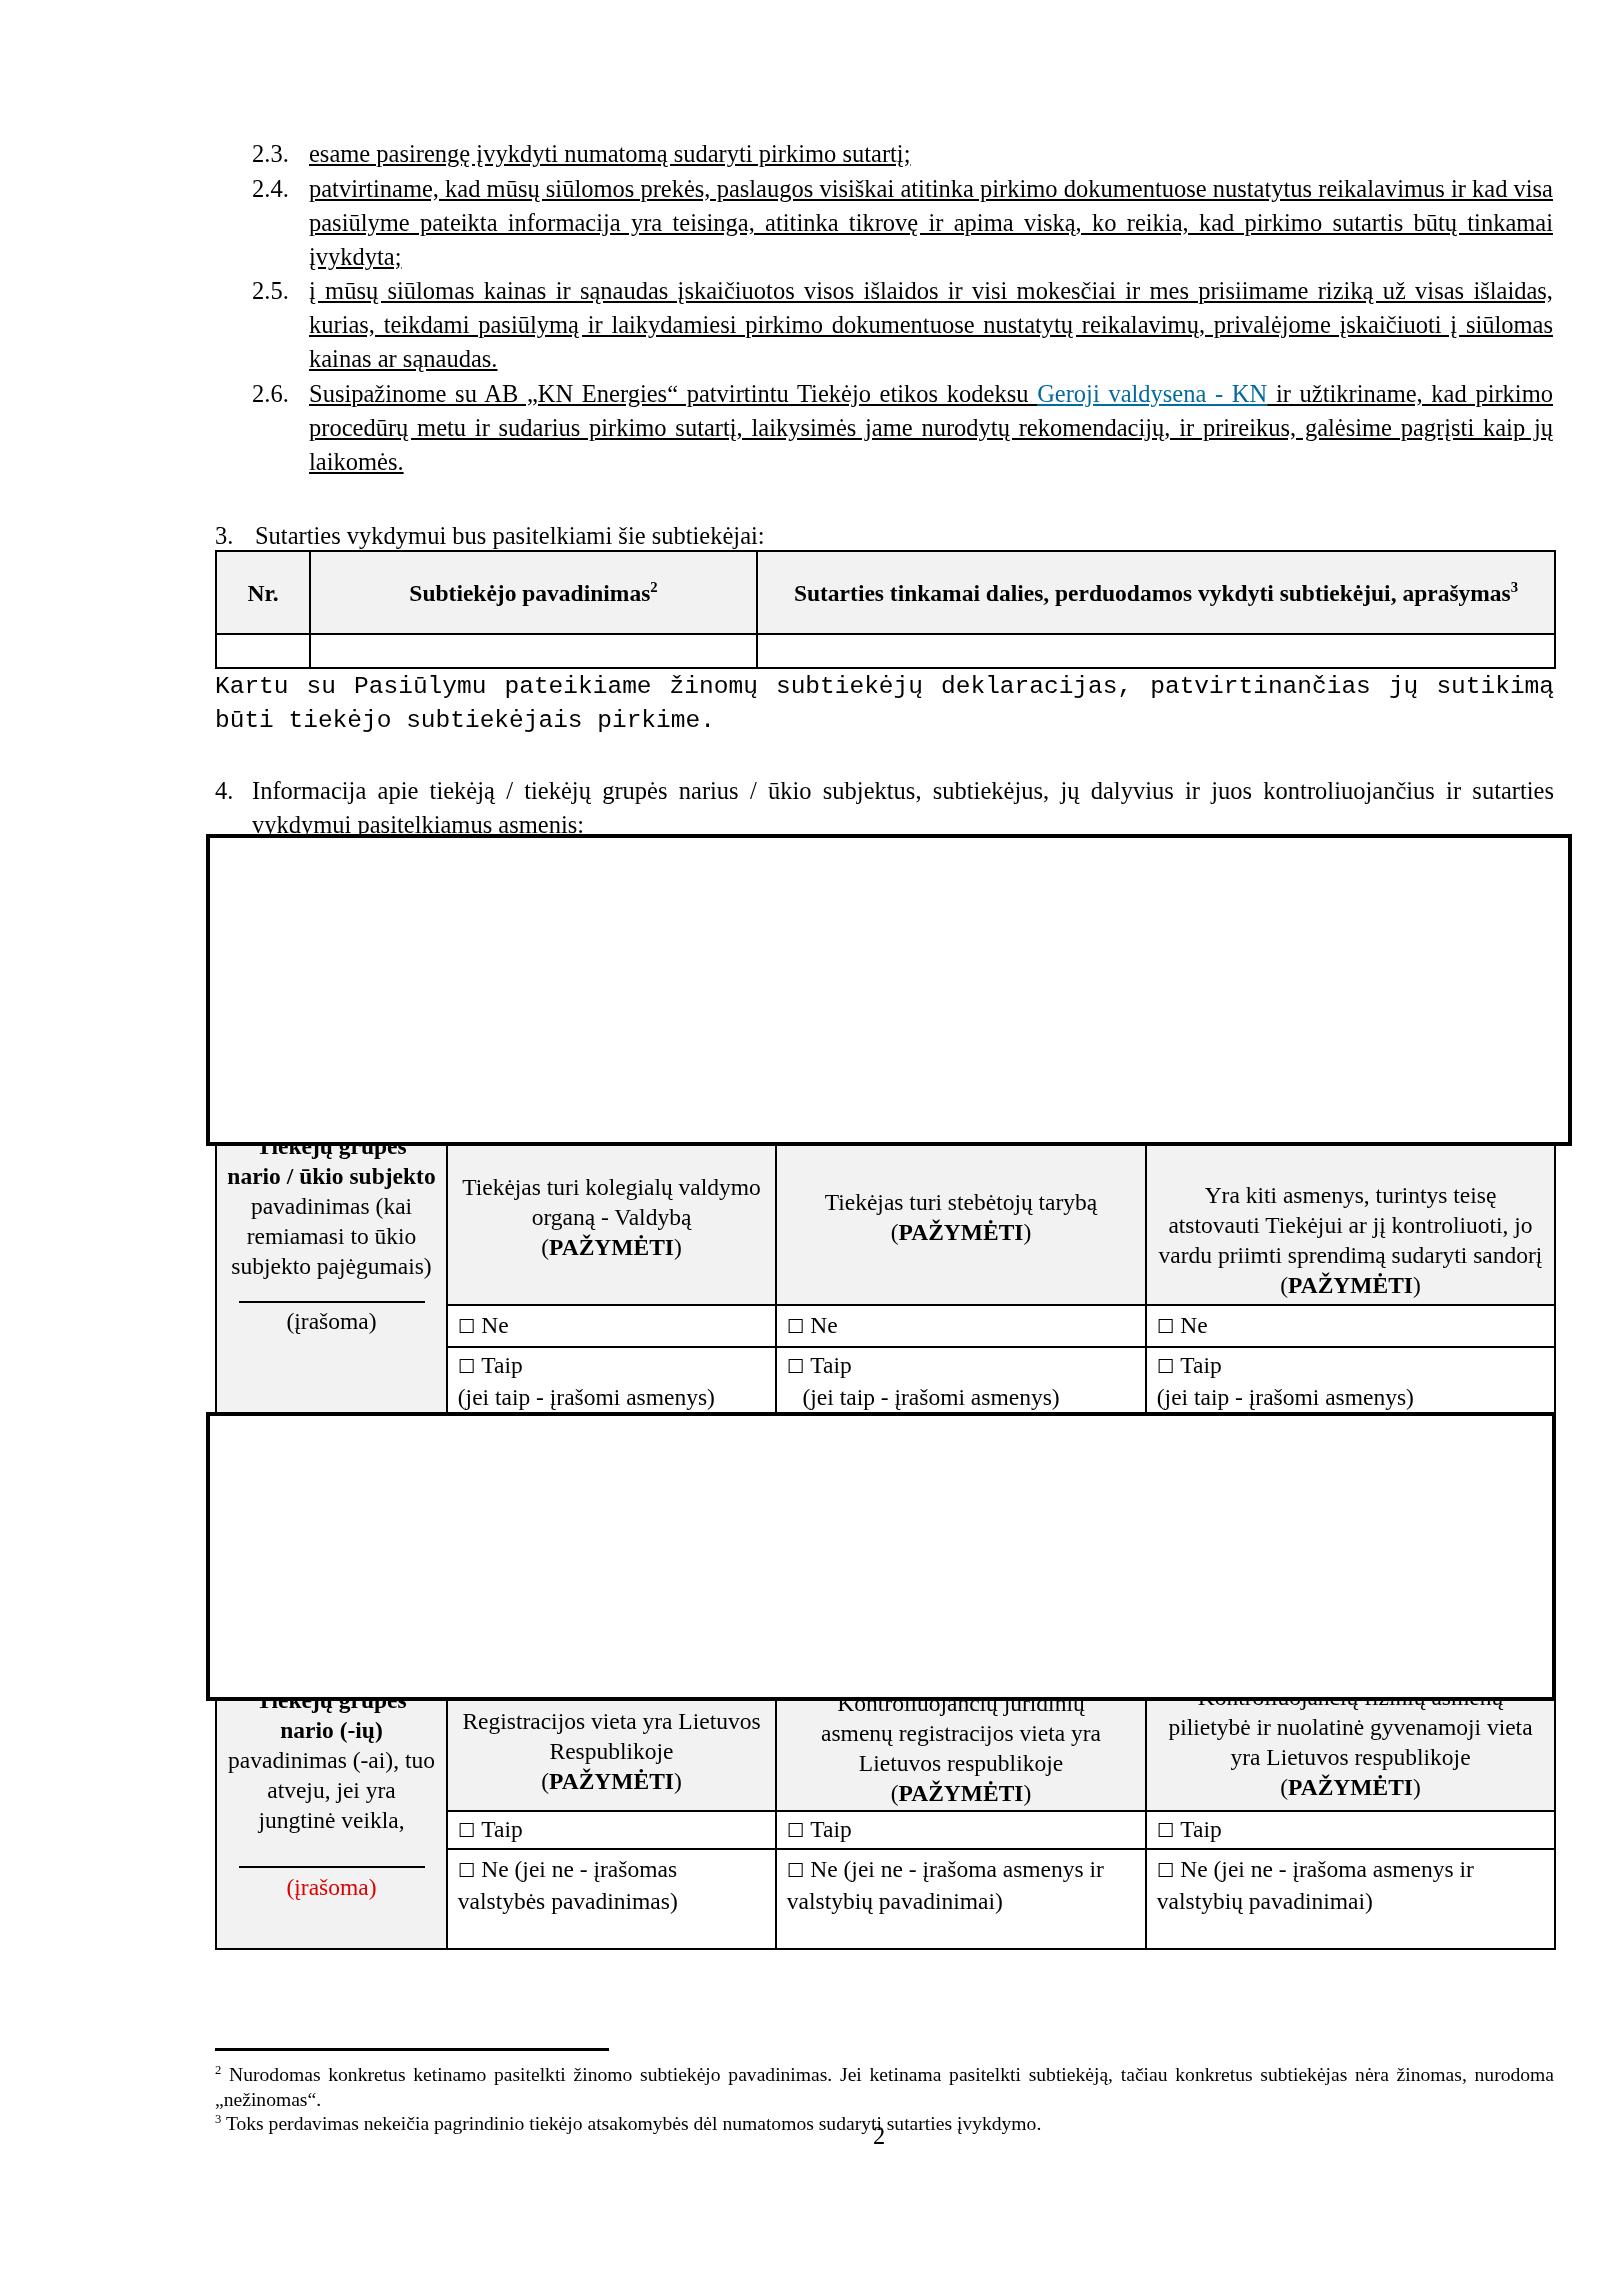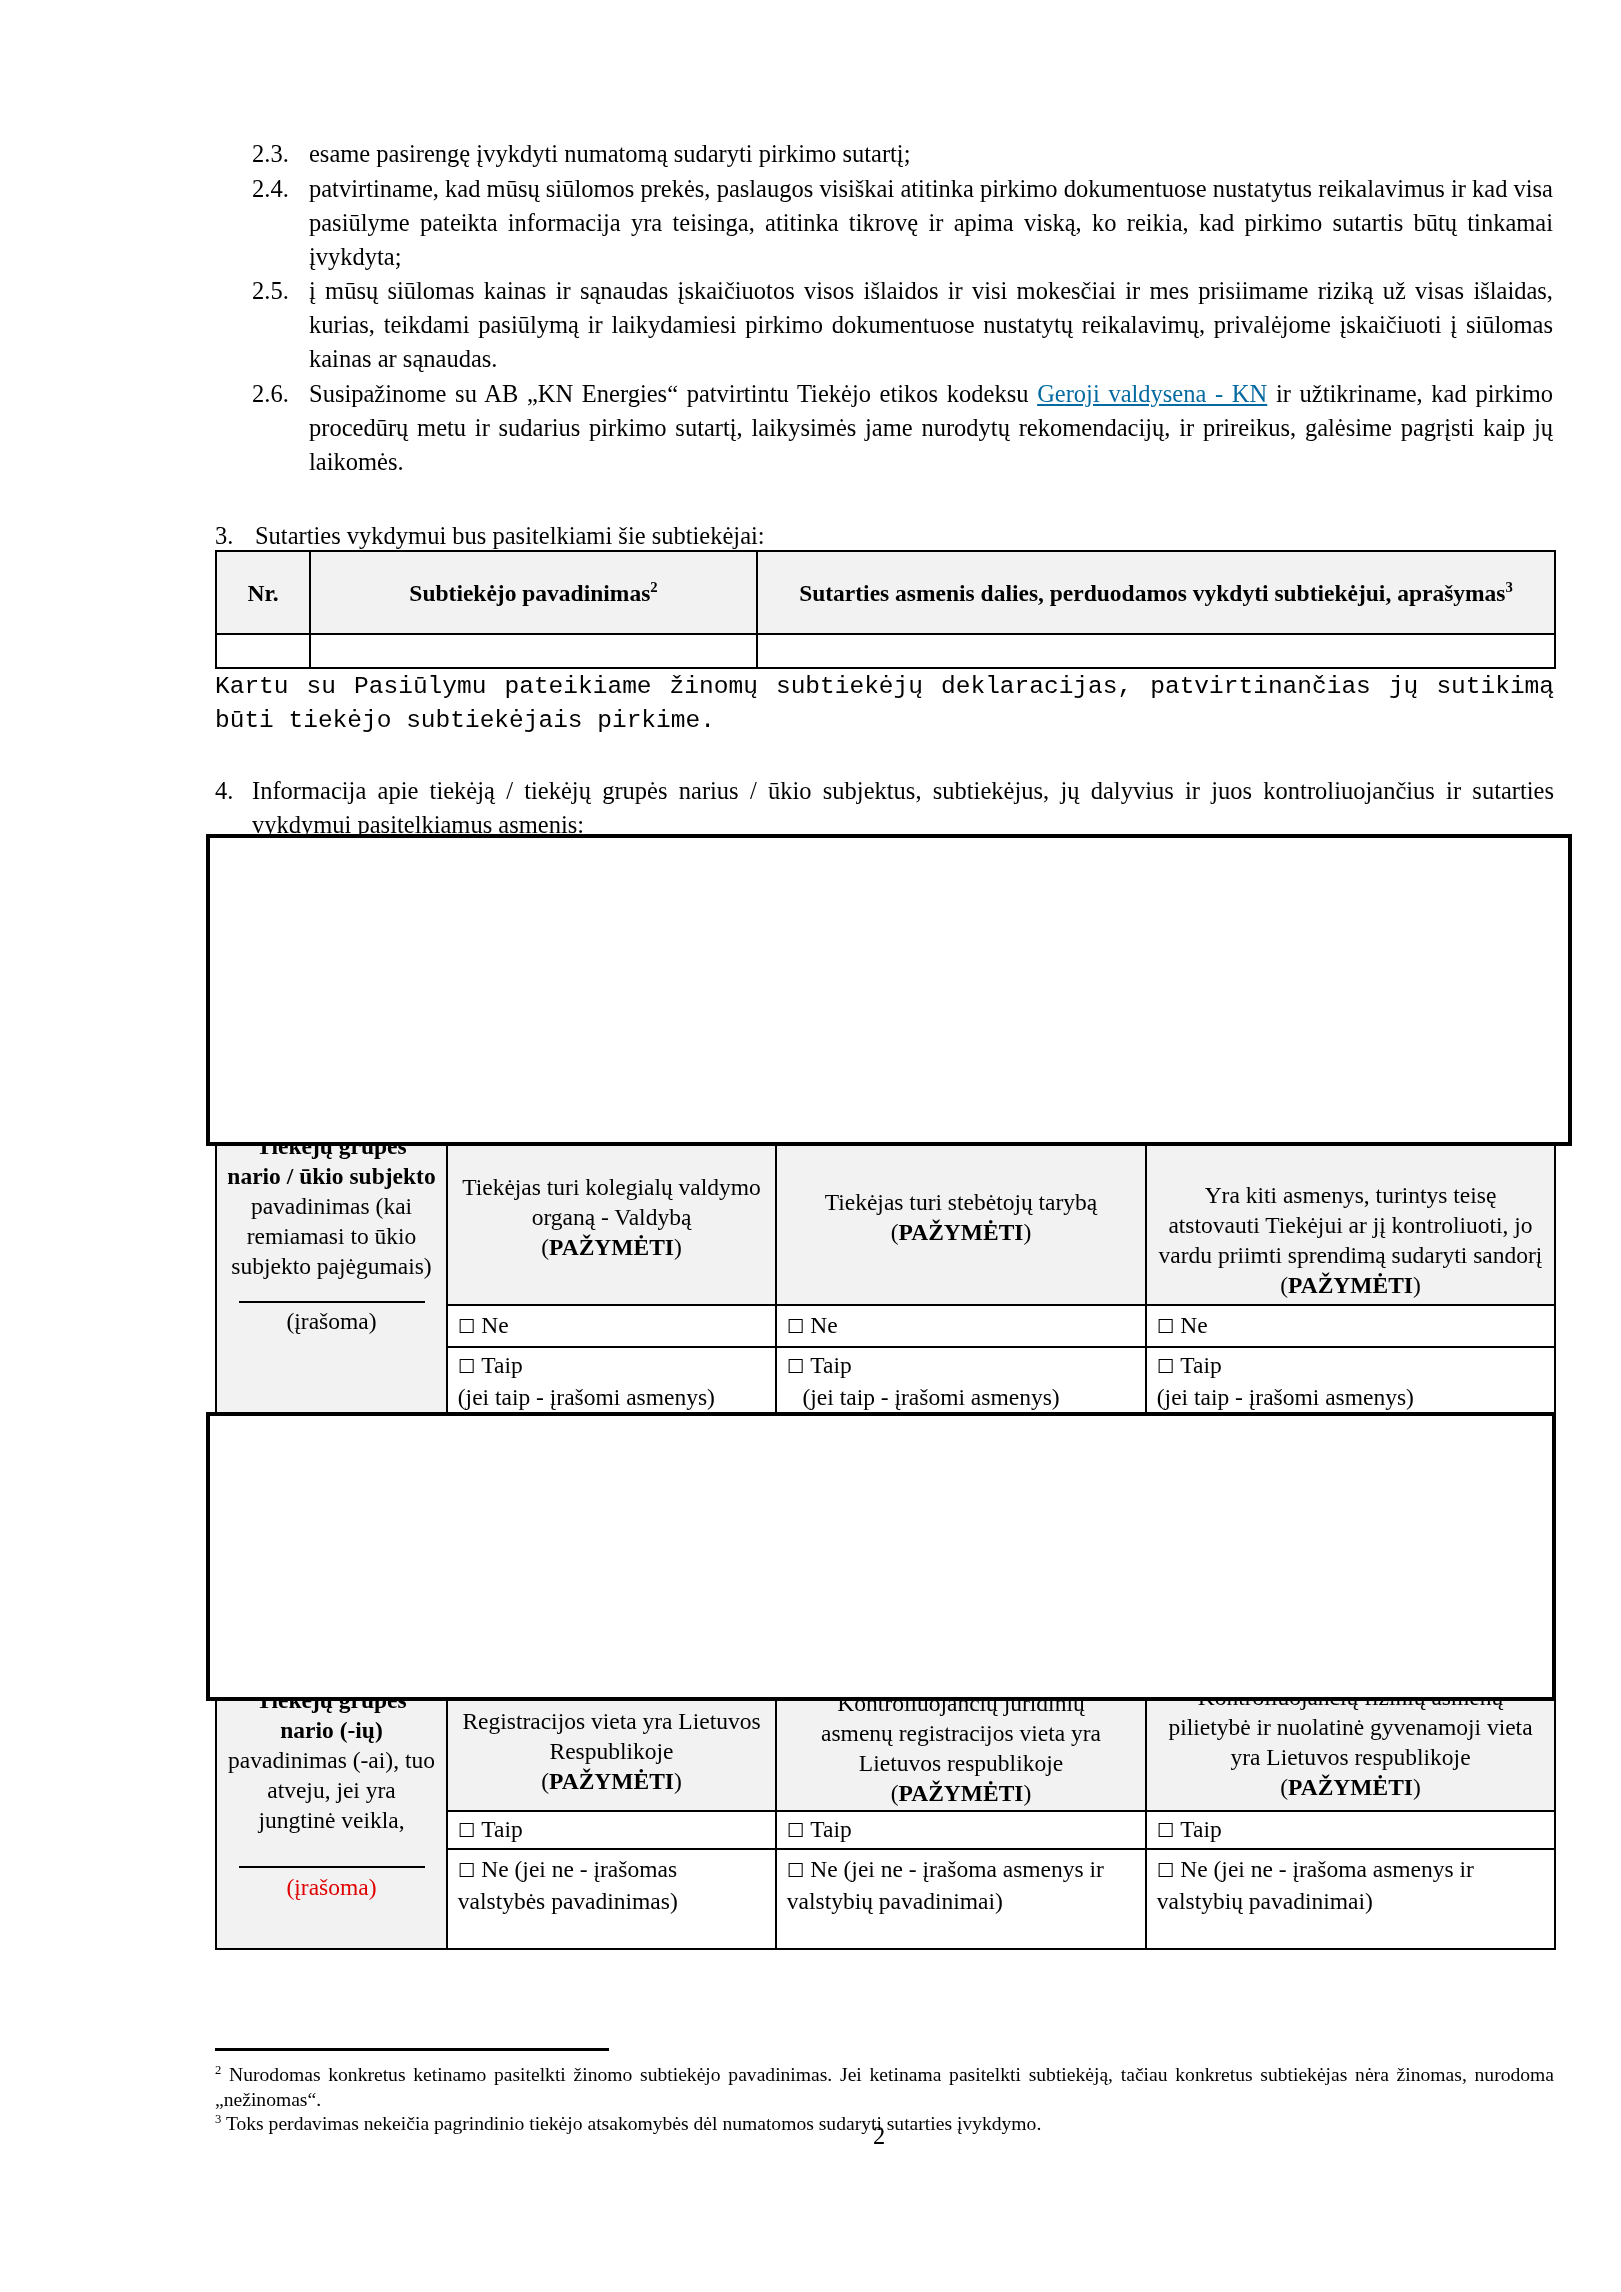--- a/index.html
+++ b/index.html
@@ -5,21 +5,21 @@
     html, body { margin: 0; padding: 0; background: #ffffff; }
     body {
       width: 1621px; height: 2293px; position: relative; overflow: hidden;
       font-family: "Liberation Serif", "DejaVu Serif", serif;
       color: #000; font-size: 24.5px; line-height: 34px;
     }
     .abs { position: absolute; }
     .justify { text-align: justify; text-align-last: auto; }
     .list-item { position: absolute; left: 252px; width: 1301px; }
     .list-item .num { position: absolute; left: 0; top: 0; }
-    .list-item .body { margin-left: 57px; text-align: justify; }
+    .list-item .body { margin-left: 57px; text-align: justify; text-decoration: underline; }
     a.link { color: #0369a1; text-decoration: underline; }
 
     table.grid { border-collapse: collapse; position: absolute; table-layout: fixed; }
     table.grid td, table.grid th { border: 2px solid #000; padding: 0 9.8px; vertical-align: middle; }
     .shaded { background: #F2F2F2; }
     .bold { font-weight: bold; }
     .center { text-align: center; }
     sup { font-size: 14.7px; line-height: 0; vertical-align: 8.8px; }
 
     .redaction {
@@ -62,21 +62,21 @@
 <table class="grid" style="left:215px; top:550px; width:1339px; height:118px;">
   <colgroup>
       <col style="width:94px">
       <col style="width:447px">
       <col style="width:798px">
     </colgroup>
   <tbody>
       <tr class="shaded" style="height:83px;">
     <td class="bold center cell-txt"><span>Nr.</span></td>
     <td class="bold center cell-txt"><span>Subtiekėjo pavadinimas</span><sup>2</sup></td>
-    <td class="bold center cell-txt"><span>Sutarties asmenis dalies, perduodamos vykdyti subtiekėjui, aprašymas</span><sup>3</sup></td>
+    <td class="bold center cell-txt"><span>Sutarties tinkamai dalies, perduodamos vykdyti subtiekėjui, aprašymas</span><sup>3</sup></td>
   </tr>
   <tr style="height:34px;">
     <td></td>
     <td></td>
     <td></td>
   </tr>
 </tbody>
   </table>
 
 <div class="abs justify" style="left:215px; top:670px; width:1339px;font-family:Liberation Mono, monospace;">Kartu su Pasiūlymu pateikiame žinomų subtiekėjų deklaracijas, patvirtinančias jų sutikimą būti tiekėjo subtiekėjais pirkime.</div>

